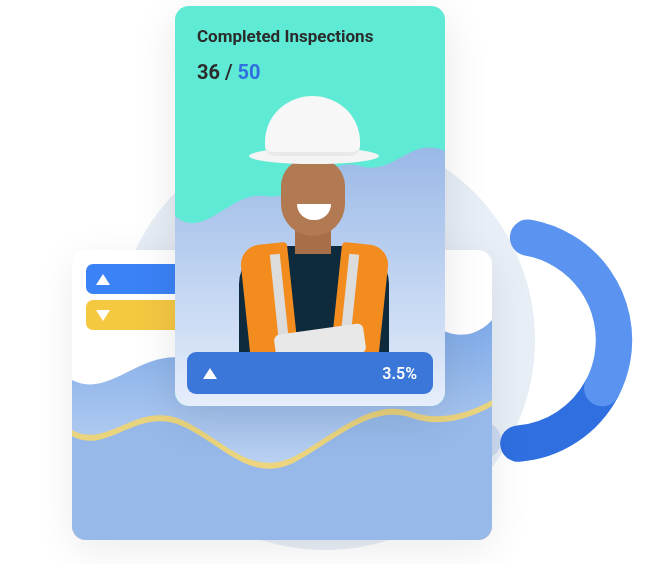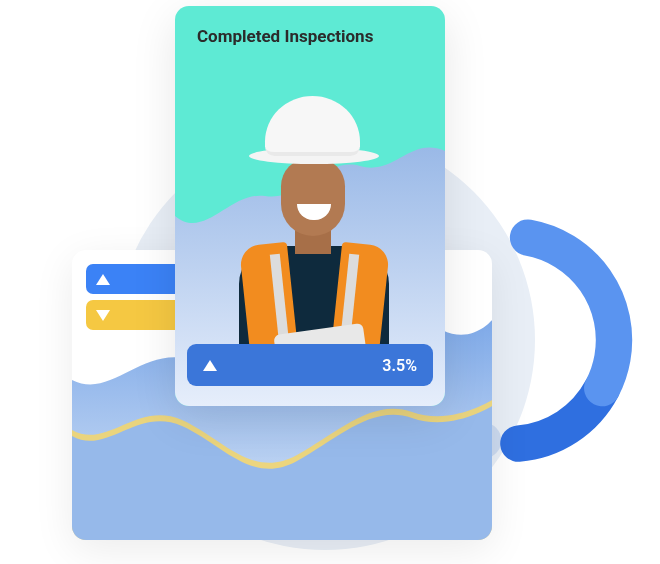--- a/index.html
+++ b/index.html
@@ -168,21 +168,21 @@
       position: absolute;
       bottom: -2px; left: 60px;
       width: 90px; height: 30px;
       background: #e8e8e8;
       border-radius: 6px;
       transform: rotate(-8deg);
     }
     .metric-bar {
       position: absolute;
       left: 12px; right: 12px;
-      bottom: 20px;
+      bottom: 12px;
       height: 42px;
       background: #3b76d9;
       border-radius: 9px;
       display: flex;
       align-items: center;
       justify-content: space-between;
       padding: 0 16px;
     }
     .metric-bar .tri-up { border-bottom-color: #fff; }
     .metric-value {
@@ -221,20 +221,23 @@
   <div class="pill blue">
     <span class="tri-up"></span>
   </div>
   <div class="pill yellow">
     <span class="tri-down"></span>
   </div>
 </div>
 
 <div class="front-card">
   <div class="front-title">Completed Inspections</div>
+  <div class="front-stat">
+    <span>36</span><span class="total-sep"> / </span><span class="total">50</span>
+  </div>
   <div class="front-graphic">
     <svg viewBox="0 0 270 310" preserveAspectRatio="none">
       <defs>
         <linearGradient id="fBlue" x1="0" y1="0" x2="0" y2="1">
           <stop offset="0%" stop-color="#9ab9e7"></stop>
           <stop offset="100%" stop-color="#e6eefb"></stop>
         </linearGradient>
       </defs>
       <path d="M0,120 C30,145 55,95 90,100 C130,106 150,60 185,70 C220,80 235,40 270,55 L270,310 L0,310 Z" fill="url(#fBlue)"></path>
     </svg>

